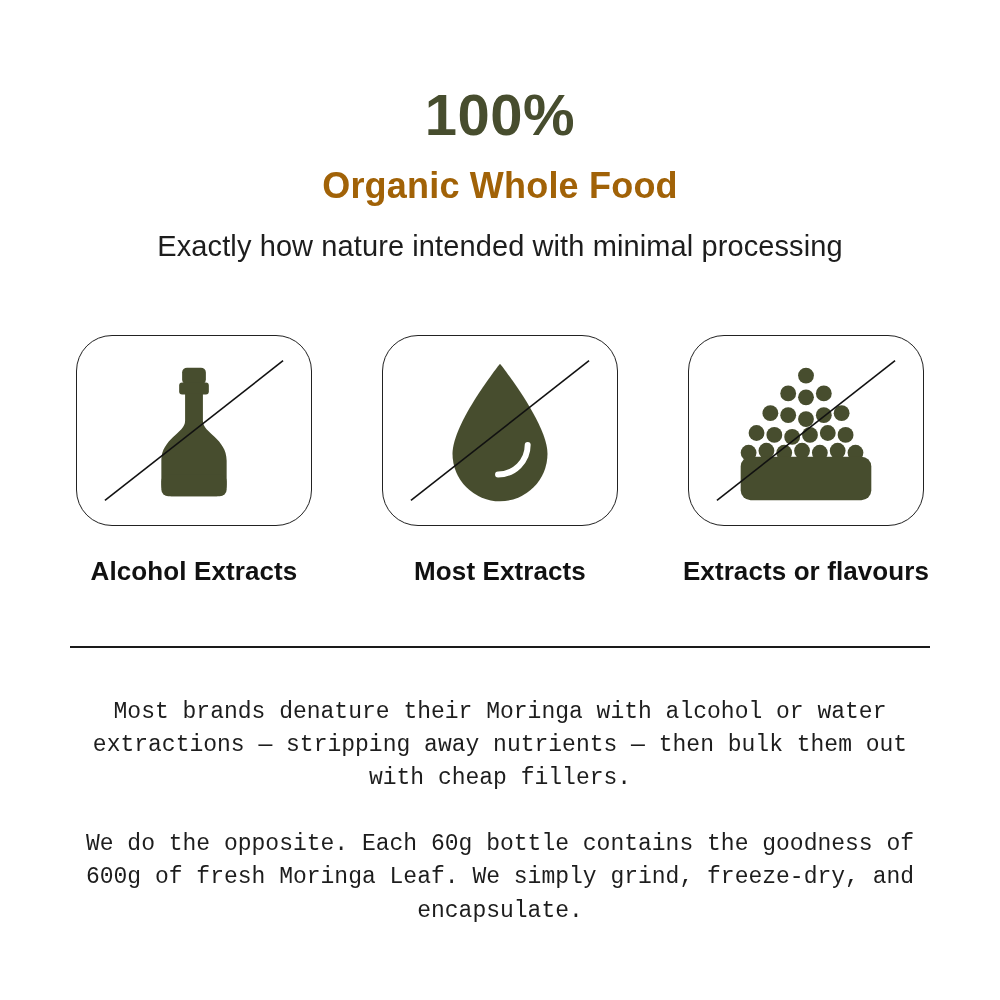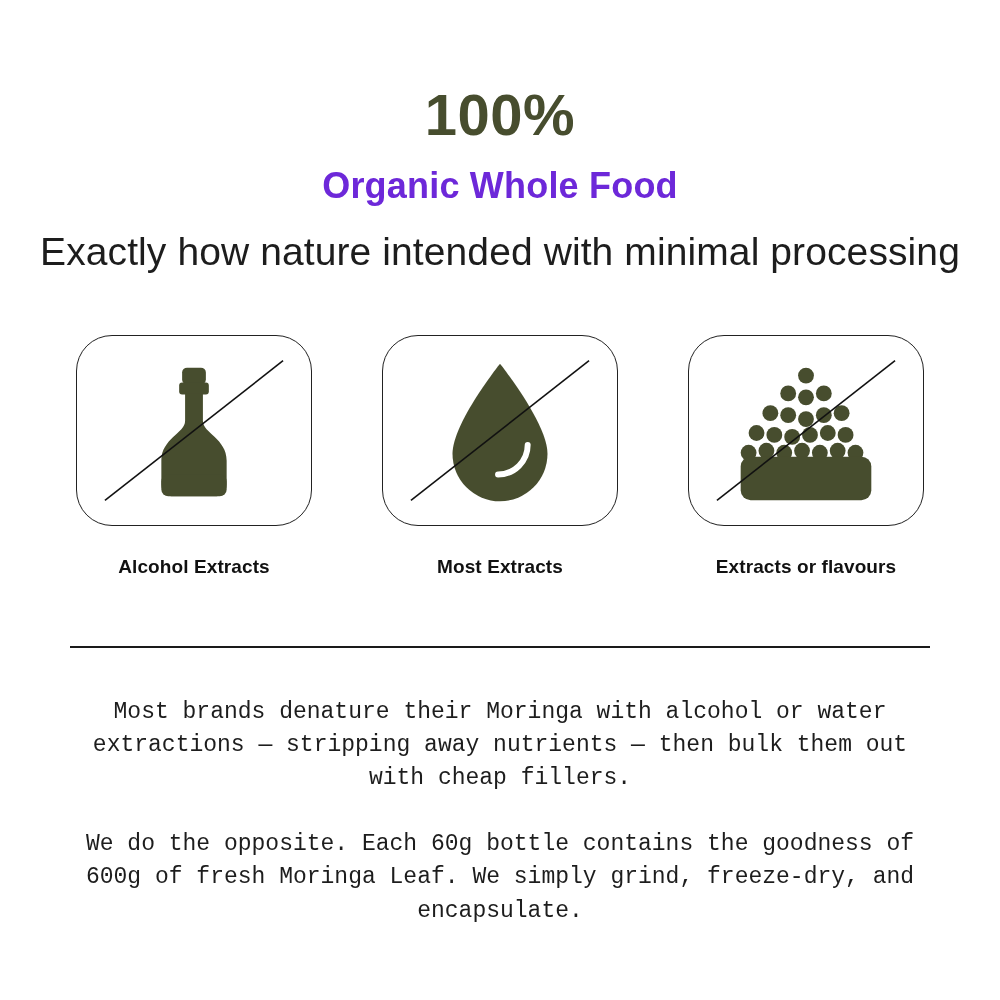--- a/index.html
+++ b/index.html
@@ -33,26 +33,26 @@
     font-weight: 700;
     letter-spacing: 0.5px;
     color: #474D2E;
     line-height: 1.0;
     margin: 0;
   }
   .headline-sub {
     font-size: 36px;
     font-weight: 700;
     letter-spacing: 0.2px;
-    color: #6d28d9;
+    color: #a16207;
     line-height: 1.0;
     margin: 24px 0 4px 0;
   }
   .tagline {
-    font-size: 39px;
+    font-size: 29px;
     font-weight: 400;
     color: #1d1d1d;
     line-height: 1.0;
     margin: 28px 0 0 0;
     letter-spacing: 0.1px;
   }
 
   
   .icon-row {
     position: absolute;
@@ -79,21 +79,21 @@
     background: #ffffff;
     overflow: hidden;
   }
   .icon-box svg {
     display: block;
     width: 100%;
     height: 100%;
   }
   .icon-label {
     margin-top: 30px;
-    font-size: 19px;
+    font-size: 26px;
     font-weight: 700;
     color: #111111;
     letter-spacing: 0.1px;
     white-space: nowrap;
   }
 
   
   .divider {
     position: absolute;
     top: 646px;

